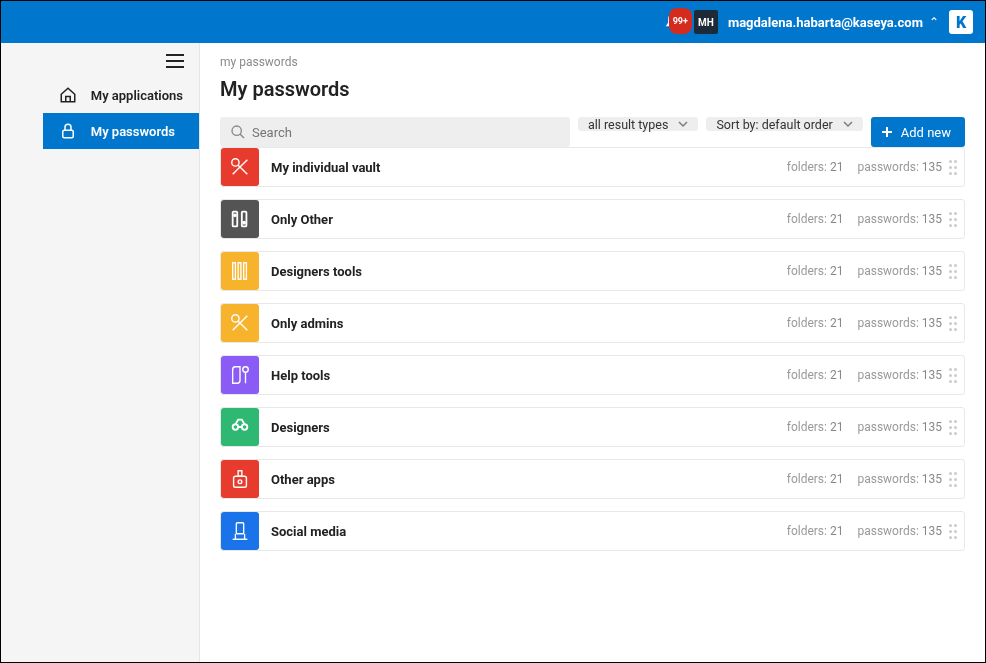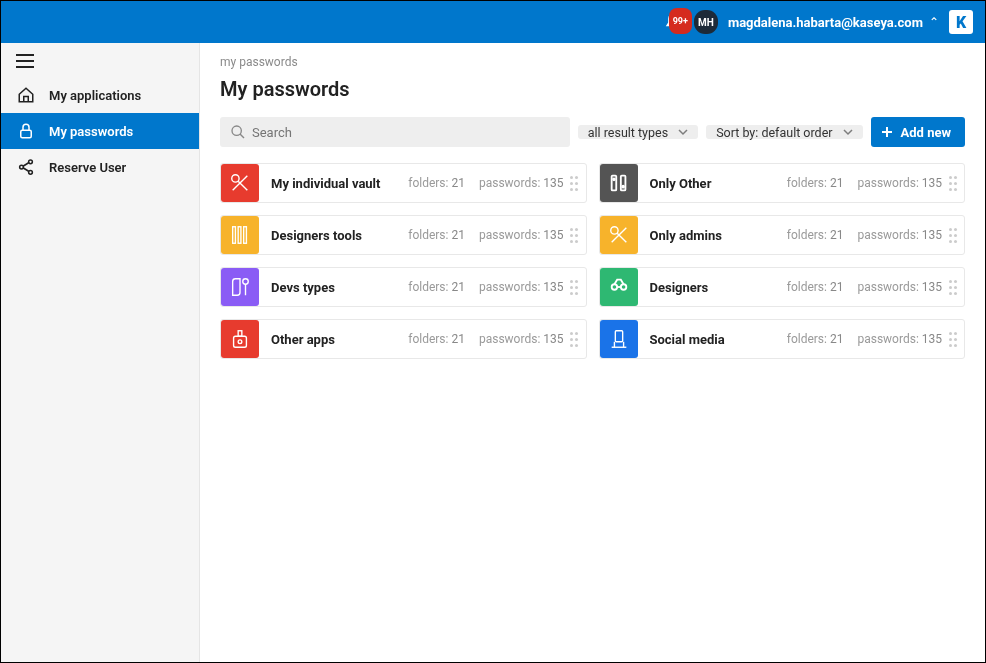--- a/index.html
+++ b/index.html
@@ -5,43 +5,43 @@
   * { box-sizing: border-box; margin: 0; padding: 0; font-family: -apple-system, BlinkMacSystemFont, "Segoe UI", Roboto, sans-serif; }
   body { width: 986px; height: 663px; overflow: hidden; background: #fff; border: 1px solid #000; }
   .topbar { height: 42px; background: #0077cc; display: flex; align-items: center; padding: 0 12px; color: #fff; }
   .logo { display: flex; align-items: center; gap: 8px; font-size: 20px; font-weight: 500; }
   .logo-icon { width: 28px; height: 28px; }
   .spacer { flex: 1; }
   .top-icons { display: flex; align-items: center; gap: 10px; font-size: 13px; }
   .bell-wrap { position: relative; }
   .bell-wrap svg { display:block; }
   .badge { position: absolute; bottom: -2px; right: -8px; background: #d52b1e; color: #fff; font-size: 9px; font-weight: 700; border-radius: 8px; padding: 8px 4px; }
-  .avatar-sq { width: 24px; height: 24px; background: #1d2a38; color: #fff; font-size: 10px; font-weight: 700; display: flex; align-items: center; justify-content: center; border-radius: 11px; }
+  .avatar-sq { width: 24px; height: 24px; background: #1d2a38; color: #fff; font-size: 10px; font-weight: 700; display: flex; align-items: center; justify-content: center; border-radius: 2px; }
   .k-sq { width: 24px; height: 24px; background: #fff; color: #0077cc; font-weight: 900; font-size: 16px; display: flex; align-items: center; justify-content: center; border-radius: 3px; }
   .user-email { font-weight: 700; }
   .caret { font-size: 12px; margin-left:-4px; }
   .main { display: flex; height: 619px; }
-  .sidebar { width: 199px; background: #f5f5f5; display: flex; flex-direction: column; border-right: 1px solid #e5e5e5;}
+  .sidebar { width: 199px; background: #f5f5f5; display: flex; flex-direction: column; border-right: 1px solid #e5e5e5; align-items: flex-end;}
   .burger { padding: 10px 14px 8px; }
   .burger svg { display:block; }
   .nav { flex: 1; }
   .nav-item { display: flex; align-items: center; gap: 14px; padding: 9px 16px; font-size: 13px; font-weight: 600; color: #222; cursor: pointer; }
   .nav-item.active { background: #0077cc; color: #fff; }
   .nav-item svg { flex-shrink: 0; }
   .sidebar-footer { border-top: 1px solid #ddd; }
   .content { flex: 1; padding: 12px 20px; }
   .breadcrumb { font-size: 12px; color: #8a8a8a; margin-bottom: 8px; }
   .title { font-size: 20px; font-weight: 600; color: #222; margin-bottom: 16px; }
-  .toolbar { display: flex; gap: 8px; margin-bottom: 16px; align-items: center;}
+  .toolbar { display: flex; gap: 8px; align-items: flex-start;}
   .search { flex: 1; background: #eeeeee; border-radius: 3px; display: flex; align-items: center; padding: 0 10px; height: 30px; }
   .search input { flex:1; border: none; background: transparent; outline: none; font-size: 13px; color: #666; }
   .dropdown { background: #eeeeee; border-radius: 3px; height: 14px; display: flex; align-items: center; padding: 0 10px; font-size: 12.5px; color: #333; gap: 10px; cursor: pointer; white-space: nowrap;}
   .dropdown svg { opacity:.6; }
-  .addbtn { background: #0077cc; color: #fff; border: none; border-radius: 3px; height: 30px; display: flex; align-items: center; padding: 0 14px 0 10px; font-size: 13px; font-weight: 700; gap: 8px; cursor: pointer; }
-  .grid { display: grid; grid-template-columns: 1fr 1fr; gap: 12px; }
+  .addbtn { background: #0077cc; color: #fff; border: none; border-radius: 3px; height: 30px; display: flex; align-items: center; padding: 0 14px 0 10px; font-size: 13px; font-weight: 400; gap: 8px; cursor: pointer; }
+  .grid { display: grid; grid-template-columns: 1fr; gap: 12px; }
   .card { border: 1px solid #e8e8e8; border-radius: 3px; display: flex; align-items: center; height: 40px; padding-right: 6px;}
   .tile { width: 38px; height: 38px; border-radius: 3px; display:flex; align-items:center; justify-content:center; flex-shrink:0; margin-right:12px;}
   .tile svg { display:block; }
   .card-name { font-size: 13px; font-weight: 700; color: #222; }
   .card-meta { font-size: 12px; color: #9a9a9a; margin-left: 14px; white-space: nowrap; }
   .card-meta .num { color: #888; }
   .card-sp { flex:1; }
   .drag { width: 16px; color: #ccc; display:flex; flex-direction:column; gap:3px; align-items:center; cursor:grab; padding:4px;}
   .drag span { width:3px; height:3px; background:#ccc; border-radius:50%; box-shadow: 5px 0 0 #ccc; }
 </style>
@@ -82,30 +82,20 @@
           </svg>
         <span>My applications</span>
       </div>
       <div class="nav-item active">
         <svg width="18" height="18" viewBox="0 0 24 24" fill="none" stroke="#fff" stroke-width="2">
             <rect x="5" y="11" width="14" height="10" rx="2"></rect>
             <path d="M8 11 V7 a4 4 0 0 1 8 0 v4"></path>
           </svg>
         <span>My passwords</span>
       </div>
-      <div class="nav-item">
-        <svg width="18" height="18" viewBox="0 0 24 24" fill="none" stroke="#222" stroke-width="2">
-            <circle cx="6" cy="12" r="2.5"></circle>
-            <circle cx="18" cy="5" r="2.5"></circle>
-            <circle cx="18" cy="19" r="2.5"></circle>
-            <line x1="8" y1="11" x2="16" y2="6"></line>
-            <line x1="8" y1="13" x2="16" y2="18"></line>
-          </svg>
-        <span>Reserve User</span>
-      </div>
     </div>
   </div>
 
   <div class="content">
     <div class="breadcrumb">my passwords</div>
     <div class="title">My passwords</div>
 
     <div class="toolbar">
       <div class="search">
         <svg width="16" height="16" viewBox="0 0 24 24" fill="none" stroke="#888" stroke-width="2">
@@ -210,21 +200,21 @@
           </div>
         </div>
         <div class="card">
           <div class="tile" style="background:#8a5cf5">
             <svg width="22" height="22" viewBox="0 0 24 24" fill="none" stroke="#fff" stroke-width="1.5">
               <path d="M4 6 Q4 3 7 3 L12 3 L12 18 Q12 21 9 21 L4 21 Z"></path>
               <circle cx="18" cy="6" r="3"></circle>
               <line x1="18" y1="9" x2="18" y2="21"></line>
             </svg>
           </div>
-          <span class="card-name">Devs types</span>
+          <span class="card-name">Help tools</span>
           <span class="card-sp"></span>
           <span class="card-meta">folders: <span class="num">21</span></span>
           <span class="card-meta">passwords: <span class="num">135</span></span>
           <div class="drag">
             <span></span>
             <span></span>
             <span></span>
           </div>
         </div>
         <div class="card">

